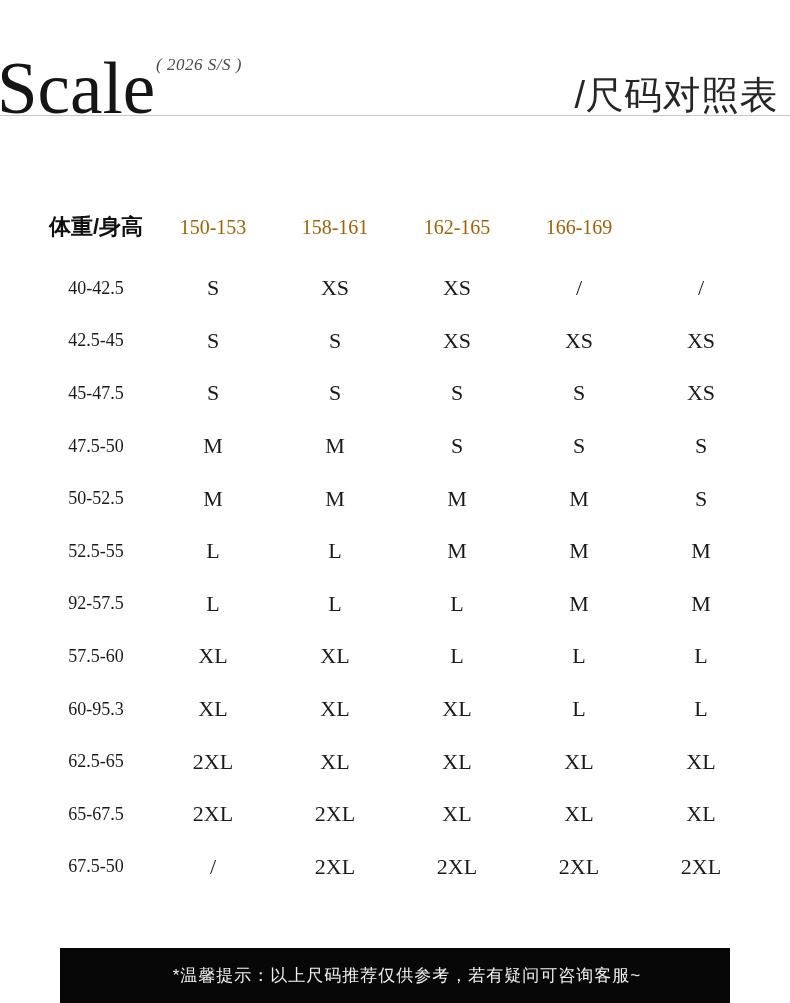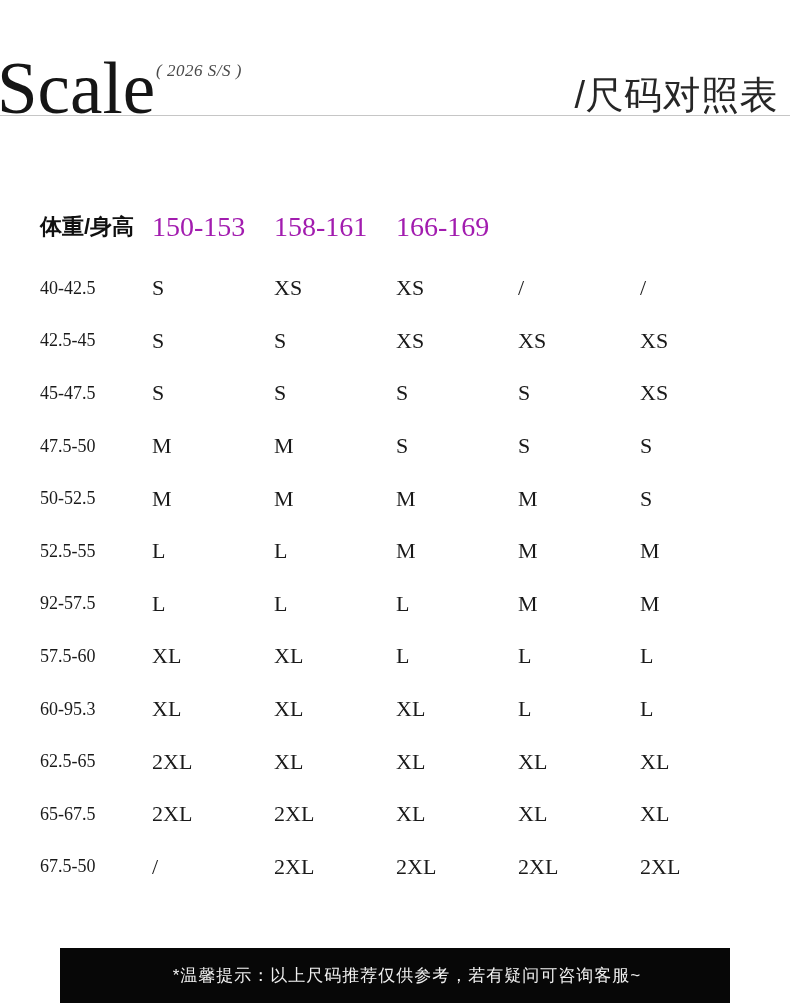--- a/index.html
+++ b/index.html
@@ -14,21 +14,21 @@
   }
 
   
   .brand {
     position: absolute; left: -3px; top: 52px;
     font-size: 73px; line-height: 1;
     font-family: "Liberation Serif", serif;
     color: #151515;
   }
   .season {
-    position: absolute; left: 156px; top: 61px;
+    position: absolute; left: 156px; top: 55px;
     font-size: 17px; font-style: italic;
     font-family: "Liberation Serif", serif;
     letter-spacing: 0.5px;
     color: #4a4a4a;
   }
   .cn-title {
     position: absolute; right: 12px; top: 76px;
     font-size: 38px; line-height: 1.05;
     font-family: "Liberation Sans", "DejaVu Sans", sans-serif;
     font-weight: 300;
@@ -44,29 +44,30 @@
   
   .size-table {
     position: absolute; left: 40px; top: 203px;
     width: 722px;
   }
   .trow {
     display: grid;
     grid-template-columns: 112px repeat(5, 122px);
     height: 52.6px;
     align-items: center;
+    text-align: center;
   }
   .trow.head { height: 48px; margin-bottom: 11px; }
   .corner {
     font-family: "Liberation Sans", "DejaVu Sans", sans-serif;
     font-weight: 700;
     font-size: 22px;
     color: #101010;
   }
-  .colhead { font-size: 28px; color: #a21caf; }
+  .colhead { font-size: 20px; color: #a16207; }
   .rowlabel { font-size: 18px; color: #1a1a1a; }
   .value   { font-size: 22px; color: #1a1a1a; }
 
   
   .footer {
     position: absolute; left: 60px; top: 948px;
     width: 670px; height: 55px;
     background: #070707;
     display: flex; align-items: center; justify-content: center; padding-left: 24px;
   }
@@ -88,20 +89,21 @@
 
   <div class="cn-title">/尺码对照表</div>
 
   <div class="rule"></div>
 
   <div class="size-table">
       <div class="trow head">
         <div class="corner">体重/身高</div>
         <div class="colhead">150-153</div>
         <div class="colhead">158-161</div>
+        <div class="colhead">162-165</div>
         <div class="colhead">166-169</div>
       </div>
       <div class="trow">
         <div class="rowlabel">40-42.5</div>
         <div class="value">S</div>
         <div class="value">XS</div>
         <div class="value">XS</div>
         <div class="value">/</div>
         <div class="value">/</div>
       </div>

